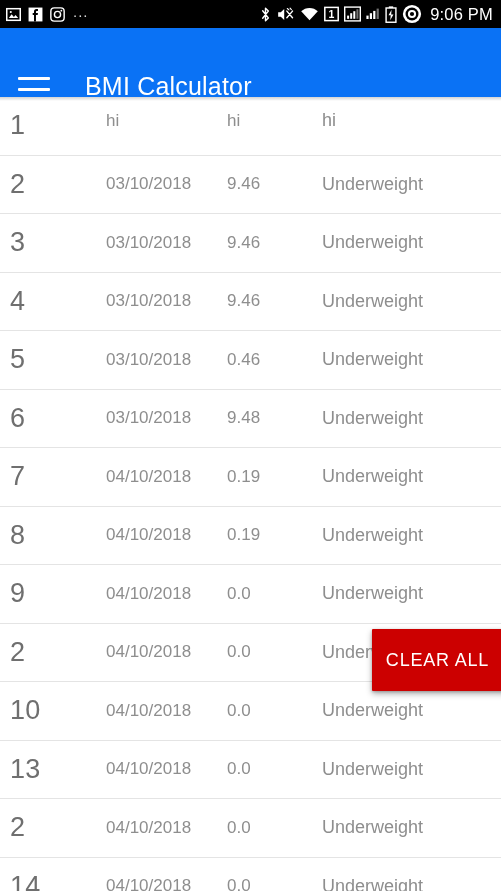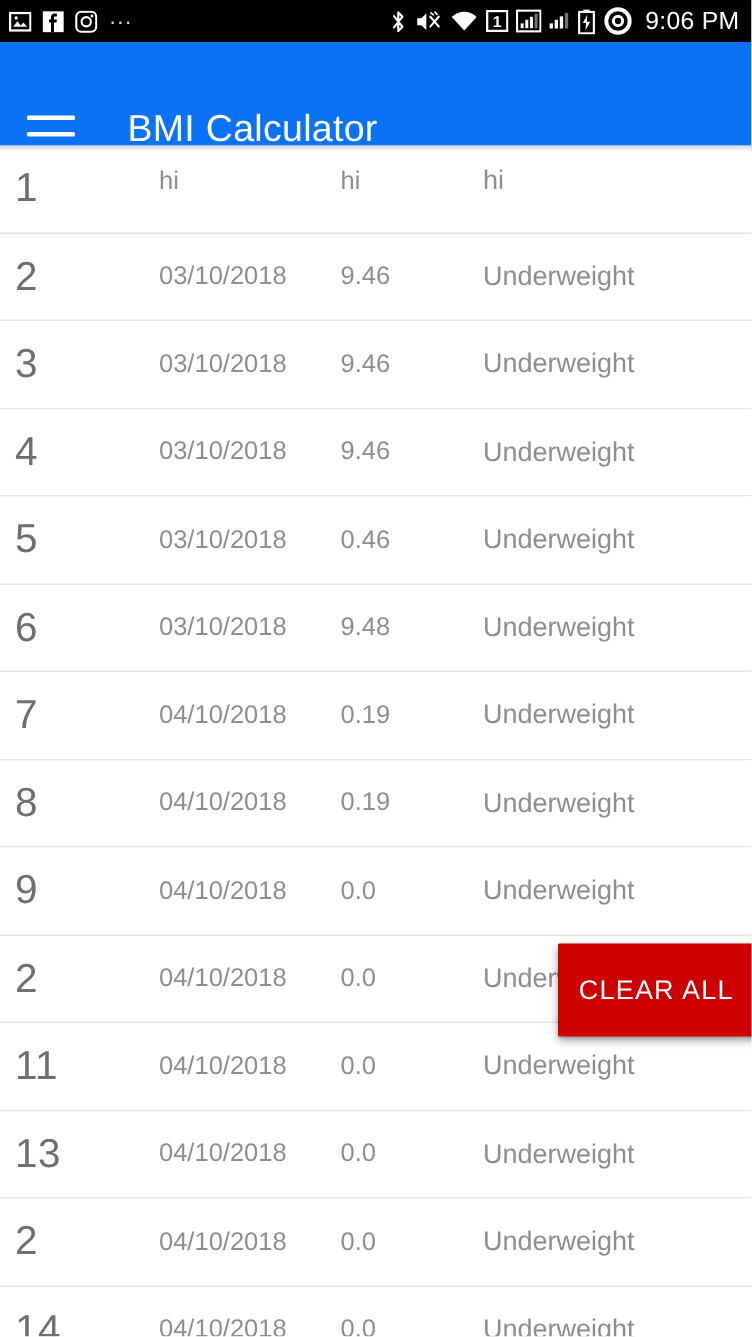--- a/index.html
+++ b/index.html
@@ -353,21 +353,21 @@
       <span class="c-bmi">0.0</span>
       <span class="c-cat">Underweight</span>
     </div>
     <div class="row">
       <span class="c-idx">2</span>
       <span class="c-date">04/10/2018</span>
       <span class="c-bmi">0.0</span>
       <span class="c-cat">Underweight</span>
     </div>
     <div class="row">
-      <span class="c-idx">11</span>
+      <span class="c-idx">10</span>
       <span class="c-date">04/10/2018</span>
       <span class="c-bmi">0.0</span>
       <span class="c-cat">Underweight</span>
     </div>
     <div class="row">
       <span class="c-idx">13</span>
       <span class="c-date">04/10/2018</span>
       <span class="c-bmi">0.0</span>
       <span class="c-cat">Underweight</span>
     </div>

